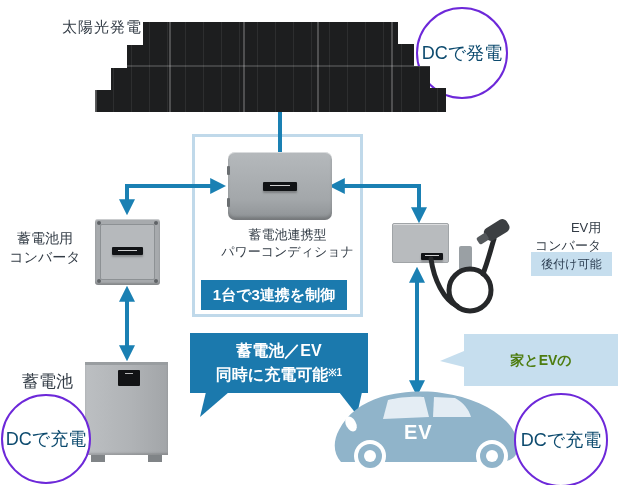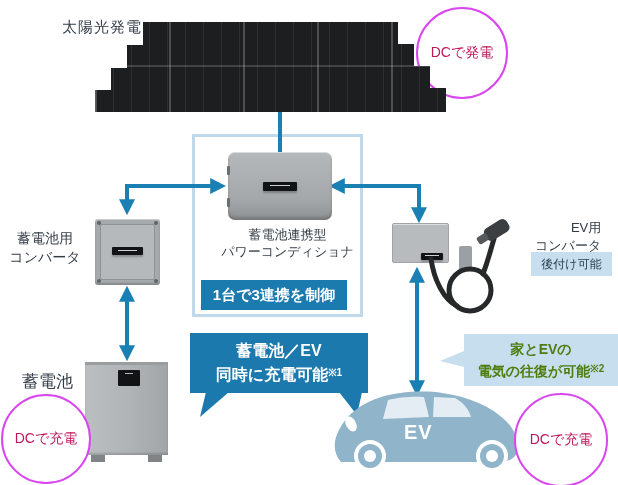--- a/index.html
+++ b/index.html
@@ -14,23 +14,23 @@
     left:95px;top:22px;width:351px;height:90px;z-index:1;
     background-color:#1d1e1f;
     background-image:
       linear-gradient(180deg, transparent 0 43px, rgba(255,255,255,.16) 43px 45px, transparent 45px),
       repeating-linear-gradient(90deg, rgba(255,255,255,.22) 0 2px, transparent 2px 74px),
       repeating-linear-gradient(90deg, rgba(255,255,255,.07) 0 1px, transparent 1px 18px);
     clip-path:polygon(48px 0,303px 0,303px 22px,319px 22px,319px 44px,335px 44px,335px 66px,351px 66px,351px 90px,0 90px,0 68px,16px 68px,16px 46px,32px 46px,32px 23px,48px 23px);
   }
   
   .dc-circle{
-    border:2px solid #d946ef;border-radius:50%;background:#fff;
+    border:2px solid #6d28d9;border-radius:50%;background:#fff;
     display:flex;align-items:center;justify-content:center;
-    color:#be185d;font-size:14px;white-space:nowrap;
+    color:#0c4a6e;font-size:18px;white-space:nowrap;
   }
   .dc-top{left:416px;top:7px;width:88px;height:88px;z-index:0;}
   .dc-left{left:1px;top:394px;width:86px;height:86px;z-index:5;}
   .dc-right{left:514px;top:393px;width:90px;height:90px;z-index:5;}
   
   .light-box{left:192px;top:134px;width:171px;height:183px;border:3px solid #c0d9ea;box-sizing:border-box;background:transparent;z-index:1;}
   
   .device{z-index:3;}
   .conditioner{
     left:228px;top:152px;width:104px;height:68px;border-radius:7px;
@@ -198,21 +198,20 @@
   </div>
   <div class="abs badge">後付け可能</div>
 
   <div class="abs bubble">
     <span>蓄電池／EV</span>
     <span><span>同時に充電可能</span><span class="note">※1</span></span>
   </div>
 
   <div class="abs callout">
     <span>家とEVの</span>
-    <span><span>電気の往復が可能</span><span class="note">※2</span></span>
   </div>
 
   <div class="abs ev-text">EV</div>
   <div class="abs dc-circle dc-right">
     <span>DCで充電</span>
   </div>
 
 </div>
 
 </body></html>

